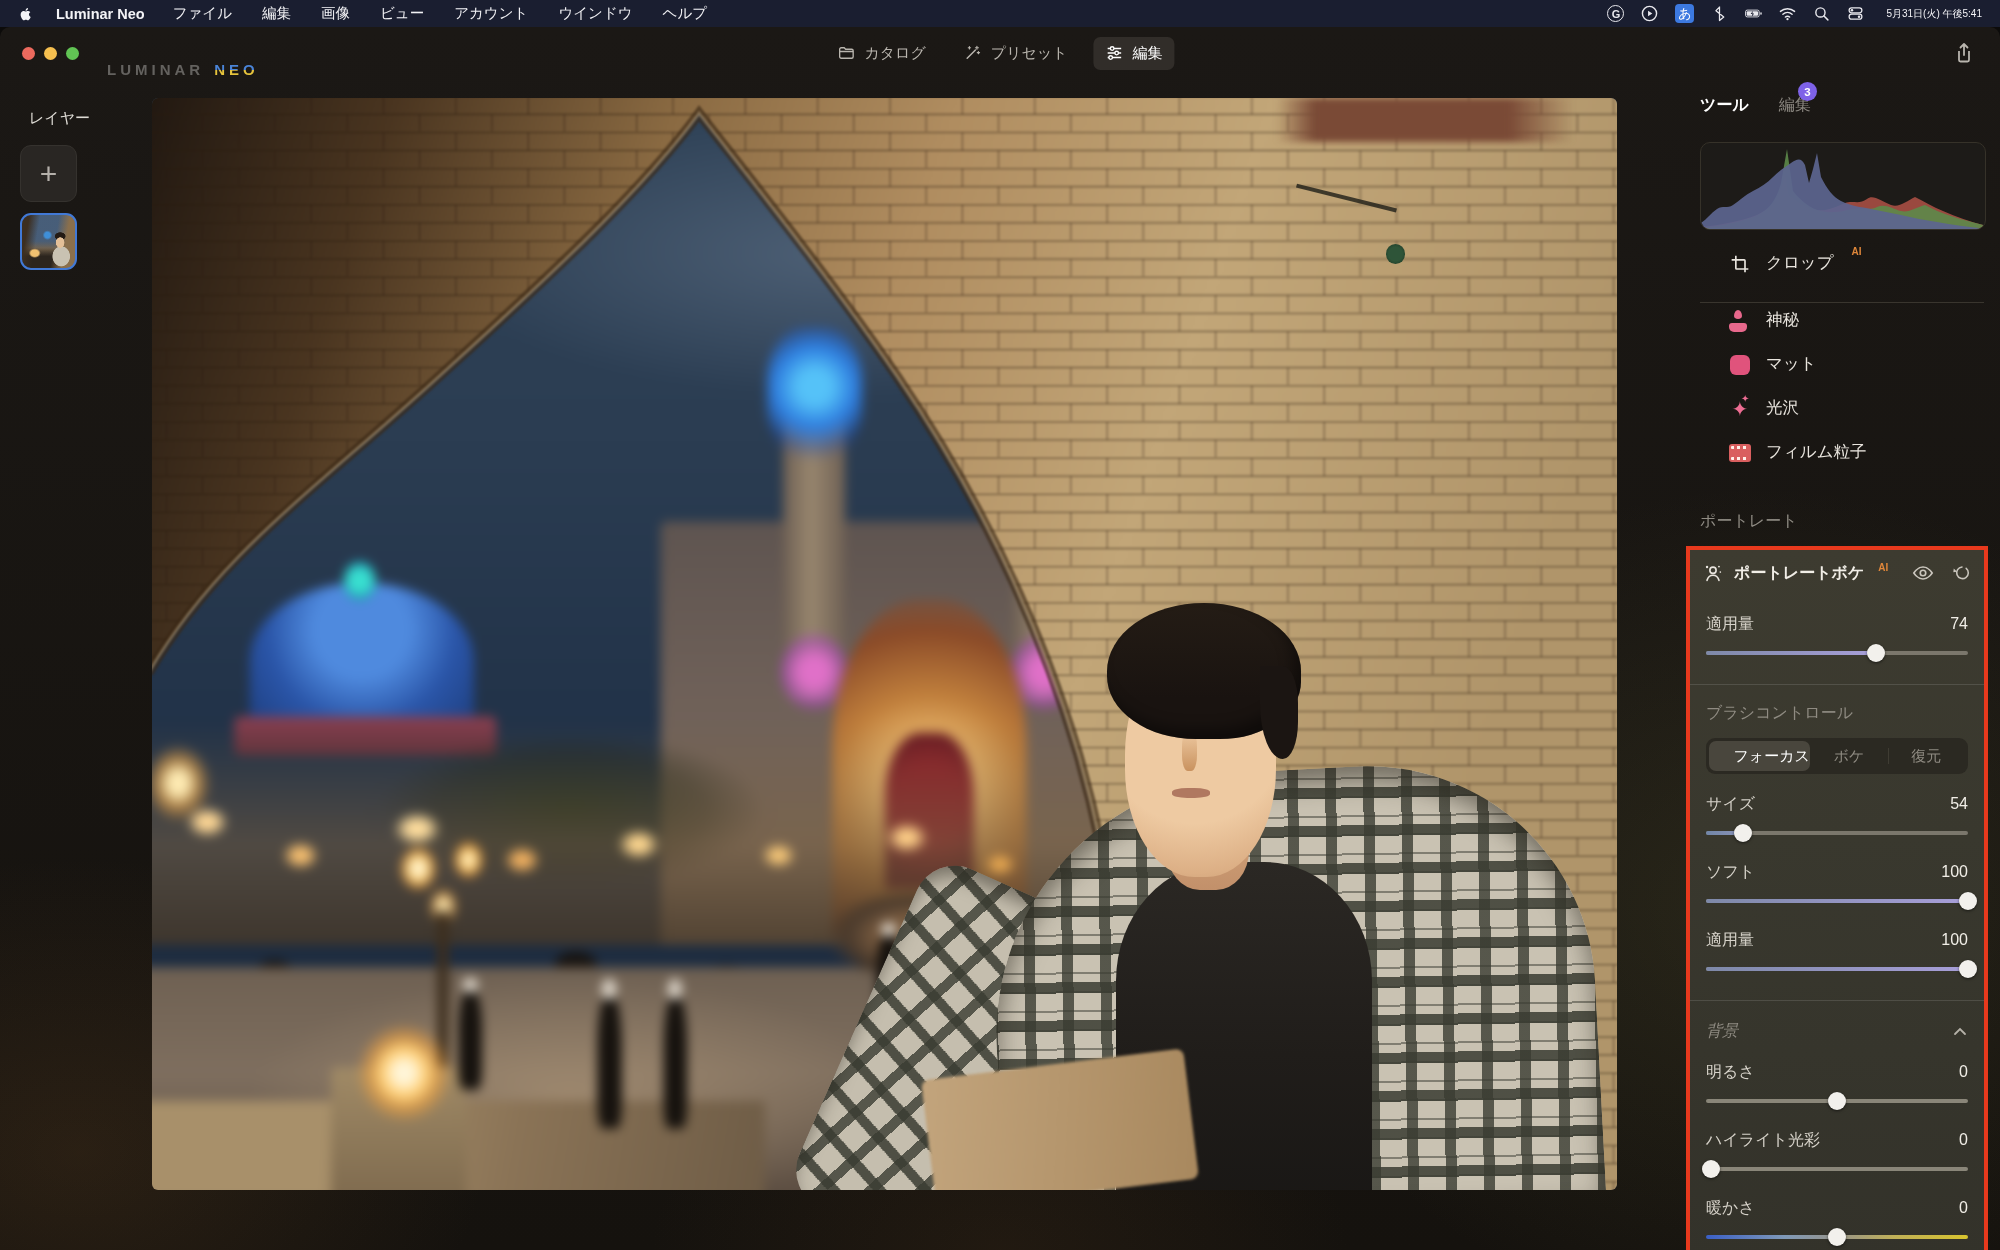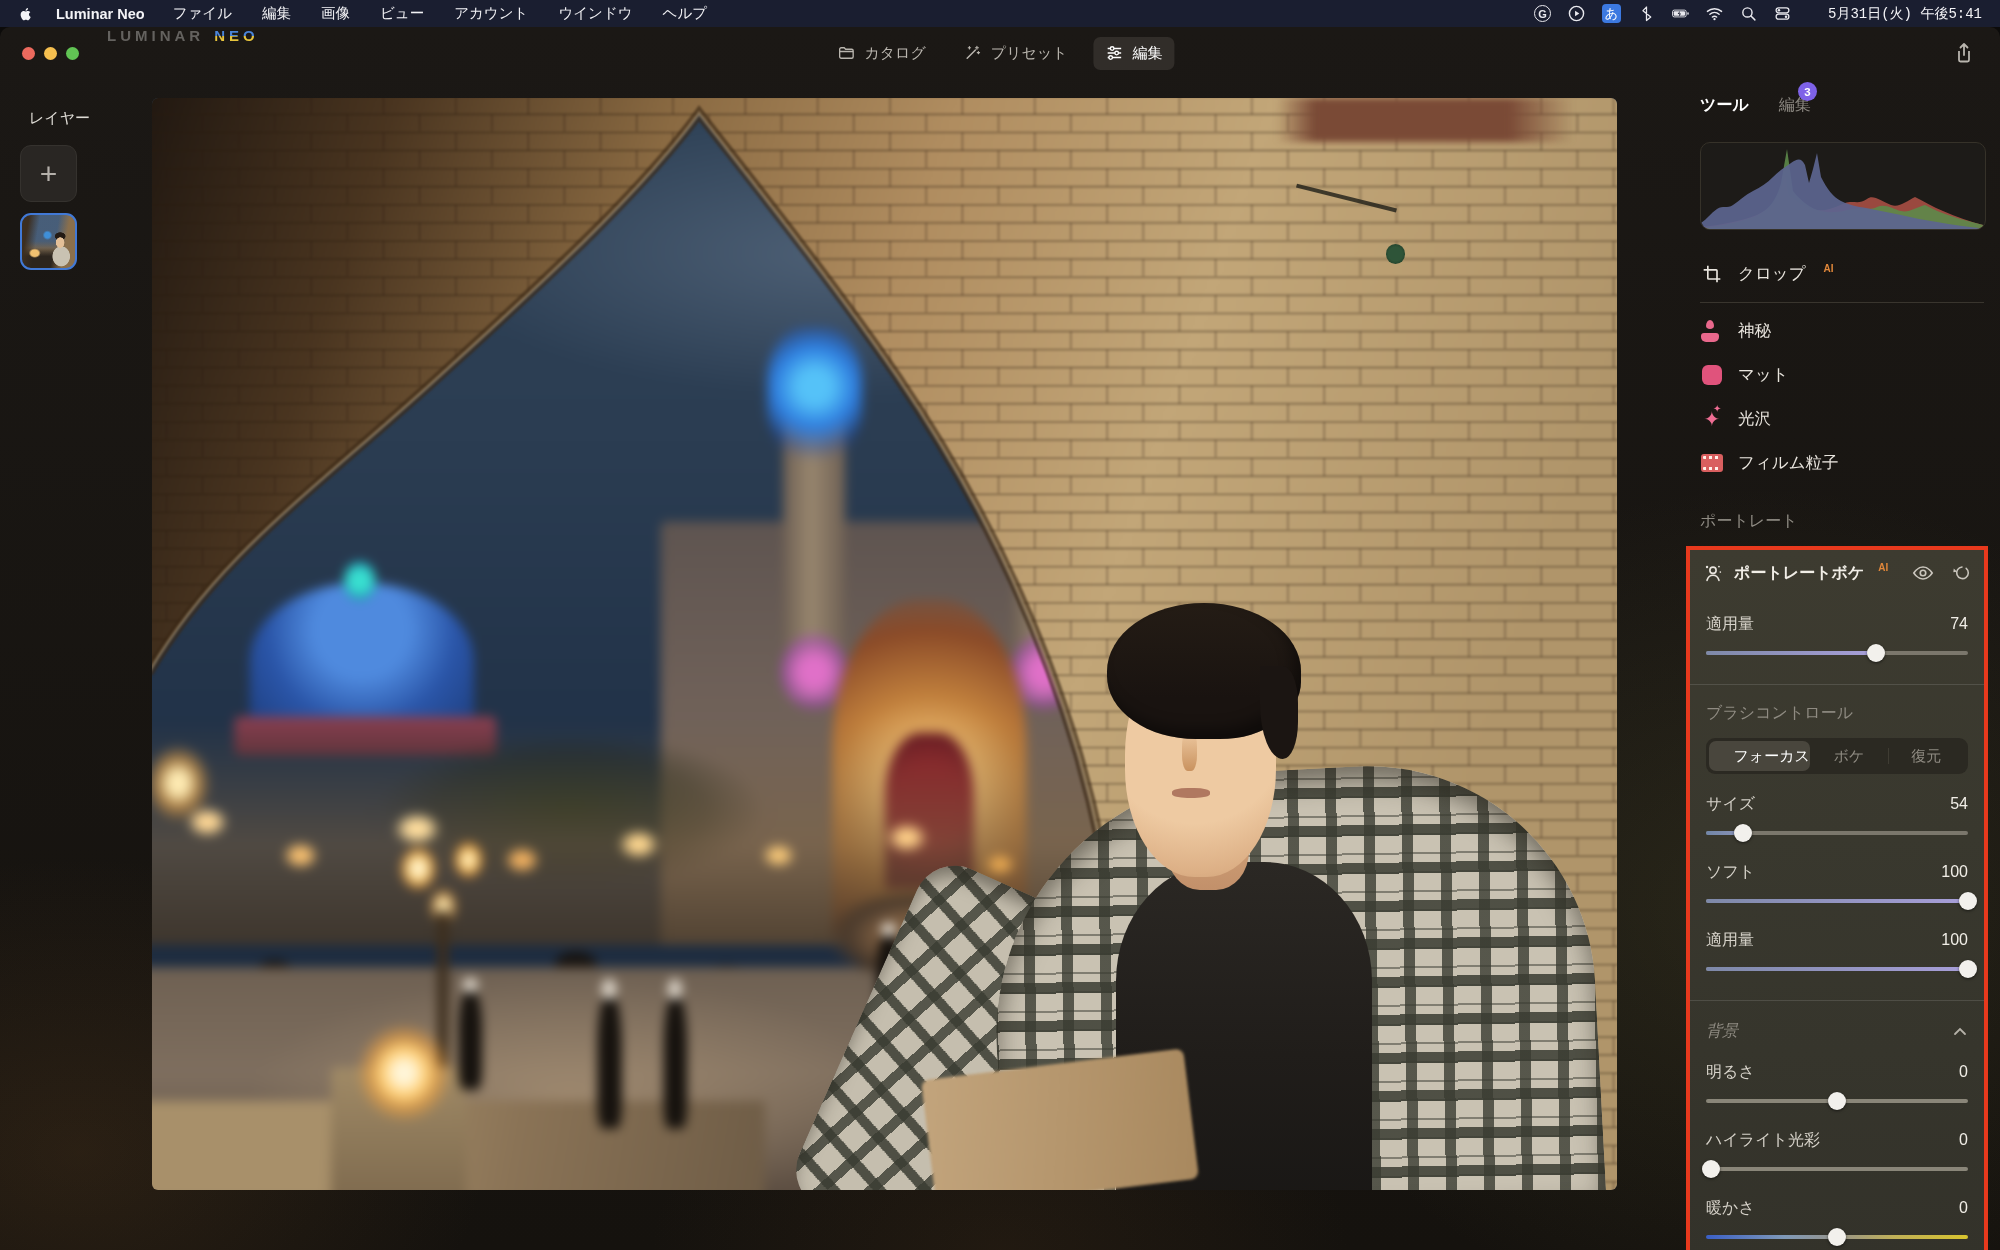--- a/index.html
+++ b/index.html
@@ -12,38 +12,38 @@
     background:#1a1e30; display:flex; align-items:center; padding:0 18px;
     color:#f3f3f6; font-size:14.5px; z-index:50; }
   .menubar .apple { width:16px; height:16px; margin-right:22px; }
   .menubar .appname { font-weight:bold; margin-right:28px; }
   .menubar .menus { display:flex; gap:30px; }
   .menubar .menus span { cursor:default;font-family:Liberation Serif, serif; }
   .mb-right { margin-left:auto; display:flex; align-items:center; gap:17px; }
   .mb-ic { width:17px; height:17px; display:flex; align-items:center; justify-content:center; }
   .ime-badge { width:19px; height:19px; background:#3c79e0; border-radius:4px;
     color:#fff; font-size:13px; display:flex; align-items:center; justify-content:center; }
-  .mb-date { font-size:14px; margin-left:20px; white-space:nowrap;font-family:Liberation Mono, monospace; }
+  .mb-date { font-size:10px; margin-left:5px; white-space:nowrap; }
   .circ-ic { width:17px; height:17px; border:1.6px solid #e9e9ee; border-radius:50%;
     display:flex; align-items:center; justify-content:center; font-size:11px; font-weight:bold; color:#e9e9ee; }
 
   
   .window { position:absolute; left:0; top:27px; width:2000px; height:1223px;
     background:#17140f; border-radius:10px 10px 0 0; overflow:hidden;
     background-image:
       radial-gradient(580px 420px at 4% 92%, rgba(116,78,38,.22), transparent 70%),
       radial-gradient(700px 600px at 88% 72%, rgba(96,94,54,.25), transparent 70%),
       radial-gradient(500px 300px at 50% 100%, rgba(90,60,30,.18), transparent 70%),
       linear-gradient(180deg,#1b1815,#15120e); }
 
   .toolbar { position:absolute; left:0; top:0; width:100%; height:52px; }
   .tl { position:absolute; left:22px; top:20px; display:flex; gap:9px; }
   .tl i { width:13px; height:13px; border-radius:50%; display:block; }
   .tl .r{background:#ed6a5e;} .tl .y{background:#f5bf4f;} .tl .g{background:#61c454;}
-  .logo { position:absolute; left:107px; top:0; font-size:15px; font-weight:bold;
+  .logo { position:absolute; left:107px; top:34px; font-size:15px; font-weight:bold;
     letter-spacing:4px; color:#64625f; display:flex; gap:10px; }
   .logo .neo { background:linear-gradient(180deg,#4a84d8 52%, #e7c43c 56%);
     -webkit-background-clip:text; background-clip:text; color:transparent; }
   .top-tabs { position:absolute; left:50%; top:0; transform:translateX(-50%);
     height:52px; display:flex; align-items:center; gap:14px; }
   .top-tab { display:flex; align-items:center; gap:9px; color:#b9b5ae; font-size:15px;
     padding:7px 12px; border-radius:7px; cursor:pointer; }
   .top-tab.active { background:#312d29; color:#fff; }
   .share-btn { position:absolute; right:24px; top:14px; width:24px; height:24px; color:#b9b5ae; }
 
@@ -199,22 +199,22 @@
   .rpanel { position:absolute; right:0; top:52px; width:372px; bottom:0; padding-left:52px; }
   .rp-tabs { display:flex; gap:30px; margin-top:16px; padding-left:20px; position:relative; width:200px; }
   .rp-tab { font-size:16px; color:#8b8780; cursor:pointer; }
   .rp-tab.active { color:#fff; font-weight:bold; }
   .rp-badge { position:absolute; left:118px; top:-13px; width:19px; height:19px; border-radius:50%;
     background:#7e62e8; color:#fff; font-size:11.5px; font-weight:bold;
     display:flex; align-items:center; justify-content:center; }
   .hist { margin:26px 16px 0 20px; width:286px; height:88px; background:#1d1b18;
     border:1px solid #363229; border-radius:10px; overflow:hidden; }
   .tools-list { margin-top:22px; padding:0 16px 0 20px; width:320px; }
-  .tool-row { height:44px; display:flex; align-items:center; gap:14px;
-    color:#e9e5de; font-size:16.5px; cursor:pointer; }
+  .tool-row { height:44px; display:flex; gap:14px;
+    color:#e9e5de; font-size:16.5px; cursor:pointer;margin-left:28px; }
   .tool-row .ic { width:24px; height:24px; display:flex; align-items:center; justify-content:center; }
   .ai-sup { font-size:10px; font-weight:bold; color:#e0873a; vertical-align:super; margin-left:4px; position:relative; top:-6px; }
   .rp-divider { height:1px; background:#39352e; margin:6px 0; }
   .section-label { margin-top:26px; color:#908c84; font-size:16px; }
   .pink-sq { width:20px; height:20px; border-radius:6px; background:#e0537c; }
   .film-ic { width:22px; height:18px; border-radius:3px; background:#d95f5f; position:relative; }
   .film-ic:before { content:""; position:absolute; left:2px; right:2px; top:2px; height:3px;
     background:repeating-linear-gradient(90deg,#fff0ea 0 3px, transparent 3px 6px); border-radius:1px; }
   .film-ic:after { content:""; position:absolute; left:2px; right:2px; bottom:2px; height:3px;
     background:repeating-linear-gradient(90deg,#fff0ea 0 3px, transparent 3px 6px); border-radius:1px; }

